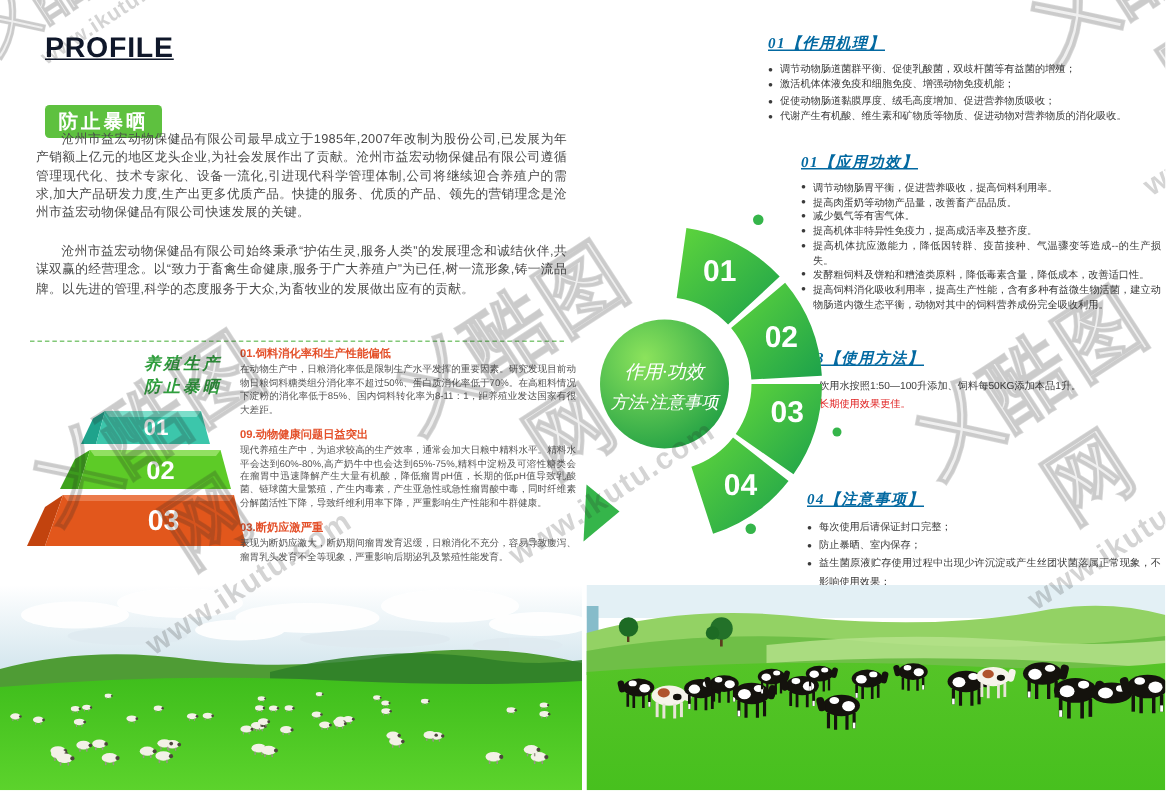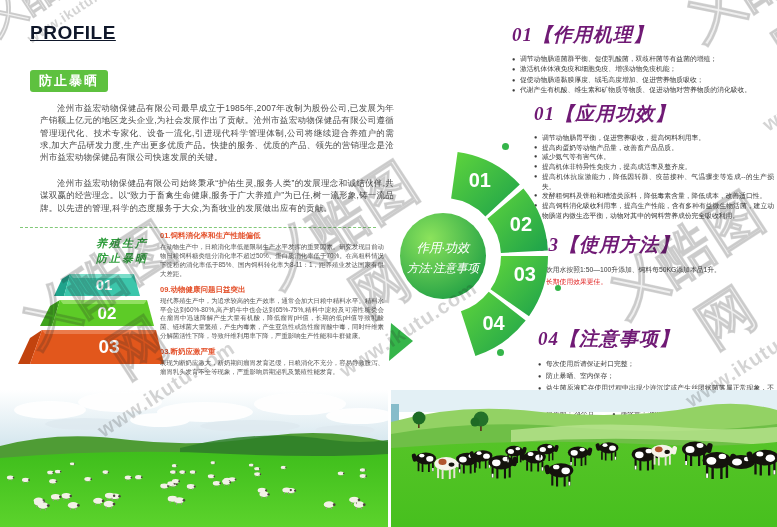--- a/index.html
+++ b/index.html
@@ -3,37 +3,37 @@
 <meta charset="utf-8">
 <style>
   html,body{margin:0;padding:0;background:#fff;}
   .page{position:relative;width:777px;height:527px;background:#fff;overflow:hidden;
         font-family:"Liberation Sans",sans-serif;}
   
   .title{position:absolute;left:30px;top:22px;font-weight:bold;color:#0f172a;
          font-size:19px;line-height:21px;letter-spacing:.5px;text-decoration:underline;}
   .badge{position:absolute;left:30px;top:70px;background:#5ec13f;color:#fff;
          font-size:13px;font-weight:bold;padding:2px 9px;border-radius:3px;letter-spacing:2px;}
-  .para{position:absolute;left:24px;width:354px;margin:16px;font-size:8.5px;line-height:12.3px;
+  .para{position:absolute;left:24px;width:354px;margin:0;font-size:8.5px;line-height:12.3px;
         color:#4a4a4a;text-align:justify;text-indent:2em;letter-spacing:.2px;}
   .p1{top:86px;}  .p2{top:161px;}
   .dashed{position:absolute;left:20px;top:227px;width:356px;border-top:1px dashed #82c878;}
   
   .pyr-title{position:absolute;left:20px;top:236px;width:128px;text-align:right;z-index:5;
              color:#2f9e3d;font-style:italic;font-weight:bold;font-size:11px;line-height:15px;
              font-family:"Liberation Serif",serif;letter-spacing:2px;}
   .pyr-svg{position:absolute;left:12px;top:230px;}
   
   .issues{position:absolute;left:160px;top:231px;width:224px;}
   .issues h3{margin:0 0 2px 0;font-size:7.5px;color:#e4512b;font-weight:bold;}
   .issues p{margin:0 0 6px 0;font-size:6.4px;line-height:8.9px;color:#555;text-align:justify;}
   
   .rsec{position:absolute;}
-  .rsec h2{margin:0 0 6px 0;color:#701a75;font-size:19px;font-weight:bold;font-style:italic;
-           font-family:"Liberation Serif",serif;letter-spacing:1px;}
+  .rsec h2{margin:0 0 6px 0;color:#0369a1;font-size:10px;font-weight:bold;font-style:italic;
+           font-family:"Liberation Serif",serif;letter-spacing:1px;text-decoration:underline;}
   .rsec ul{margin:0;padding:0;list-style:none;}
   .rsec li{position:relative;padding-left:8px;font-size:6.8px;color:#3a3a3a;text-align:justify;}
   .rsec li::before{content:"●";position:absolute;left:0;top:0;font-size:5.5px;color:#3a3a3a;}
   .rsec li.red{color:#e02020;} .rsec li.red::before{color:#e02020;}
   .s1{left:512px;top:22px;width:260px;} .s1 li{line-height:10.4px;}
   .s2{left:534px;top:101px;width:240px;} .s2 li{line-height:9.7px;}
   .s3{left:538px;top:232px;width:236px;} .s3 li{line-height:12px;}
   .s4{left:538px;top:306px;width:236px;margin-top:20px;} .s4 li{line-height:12.2px;}
   .s4 li.cont{margin-bottom:1px;}
   .pair .b{position:relative;padding-left:8px;display:inline-block;}

